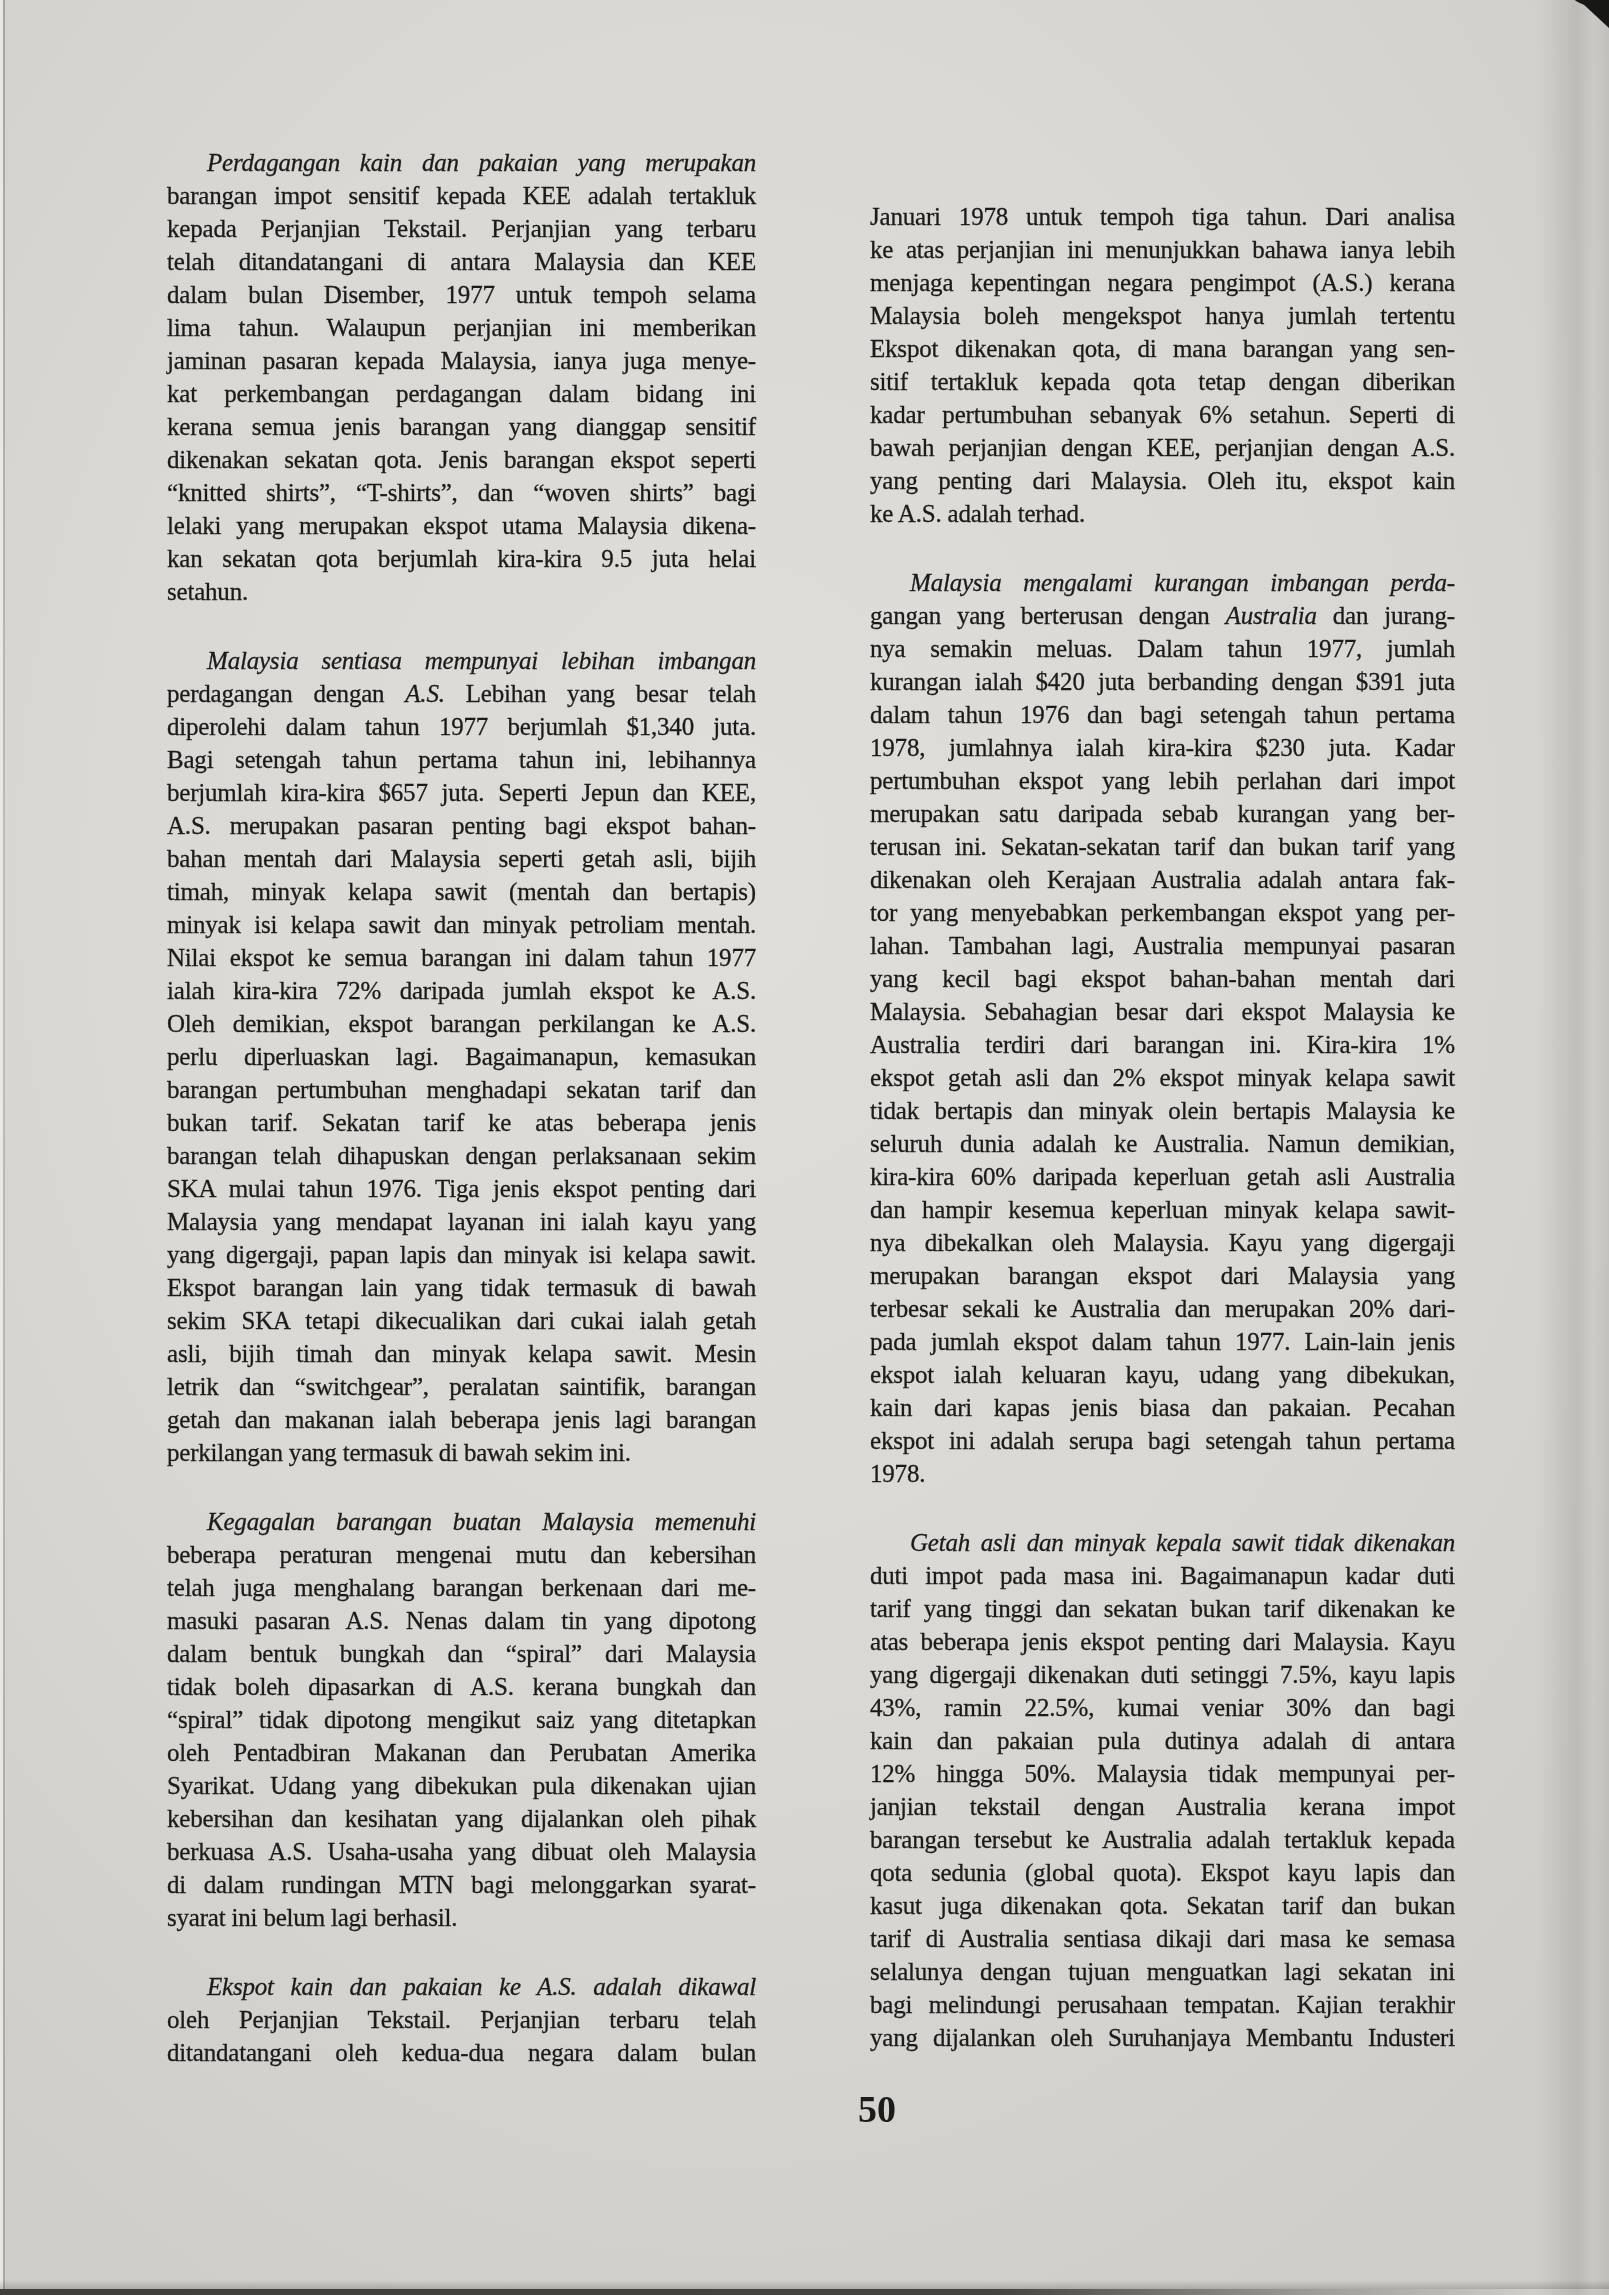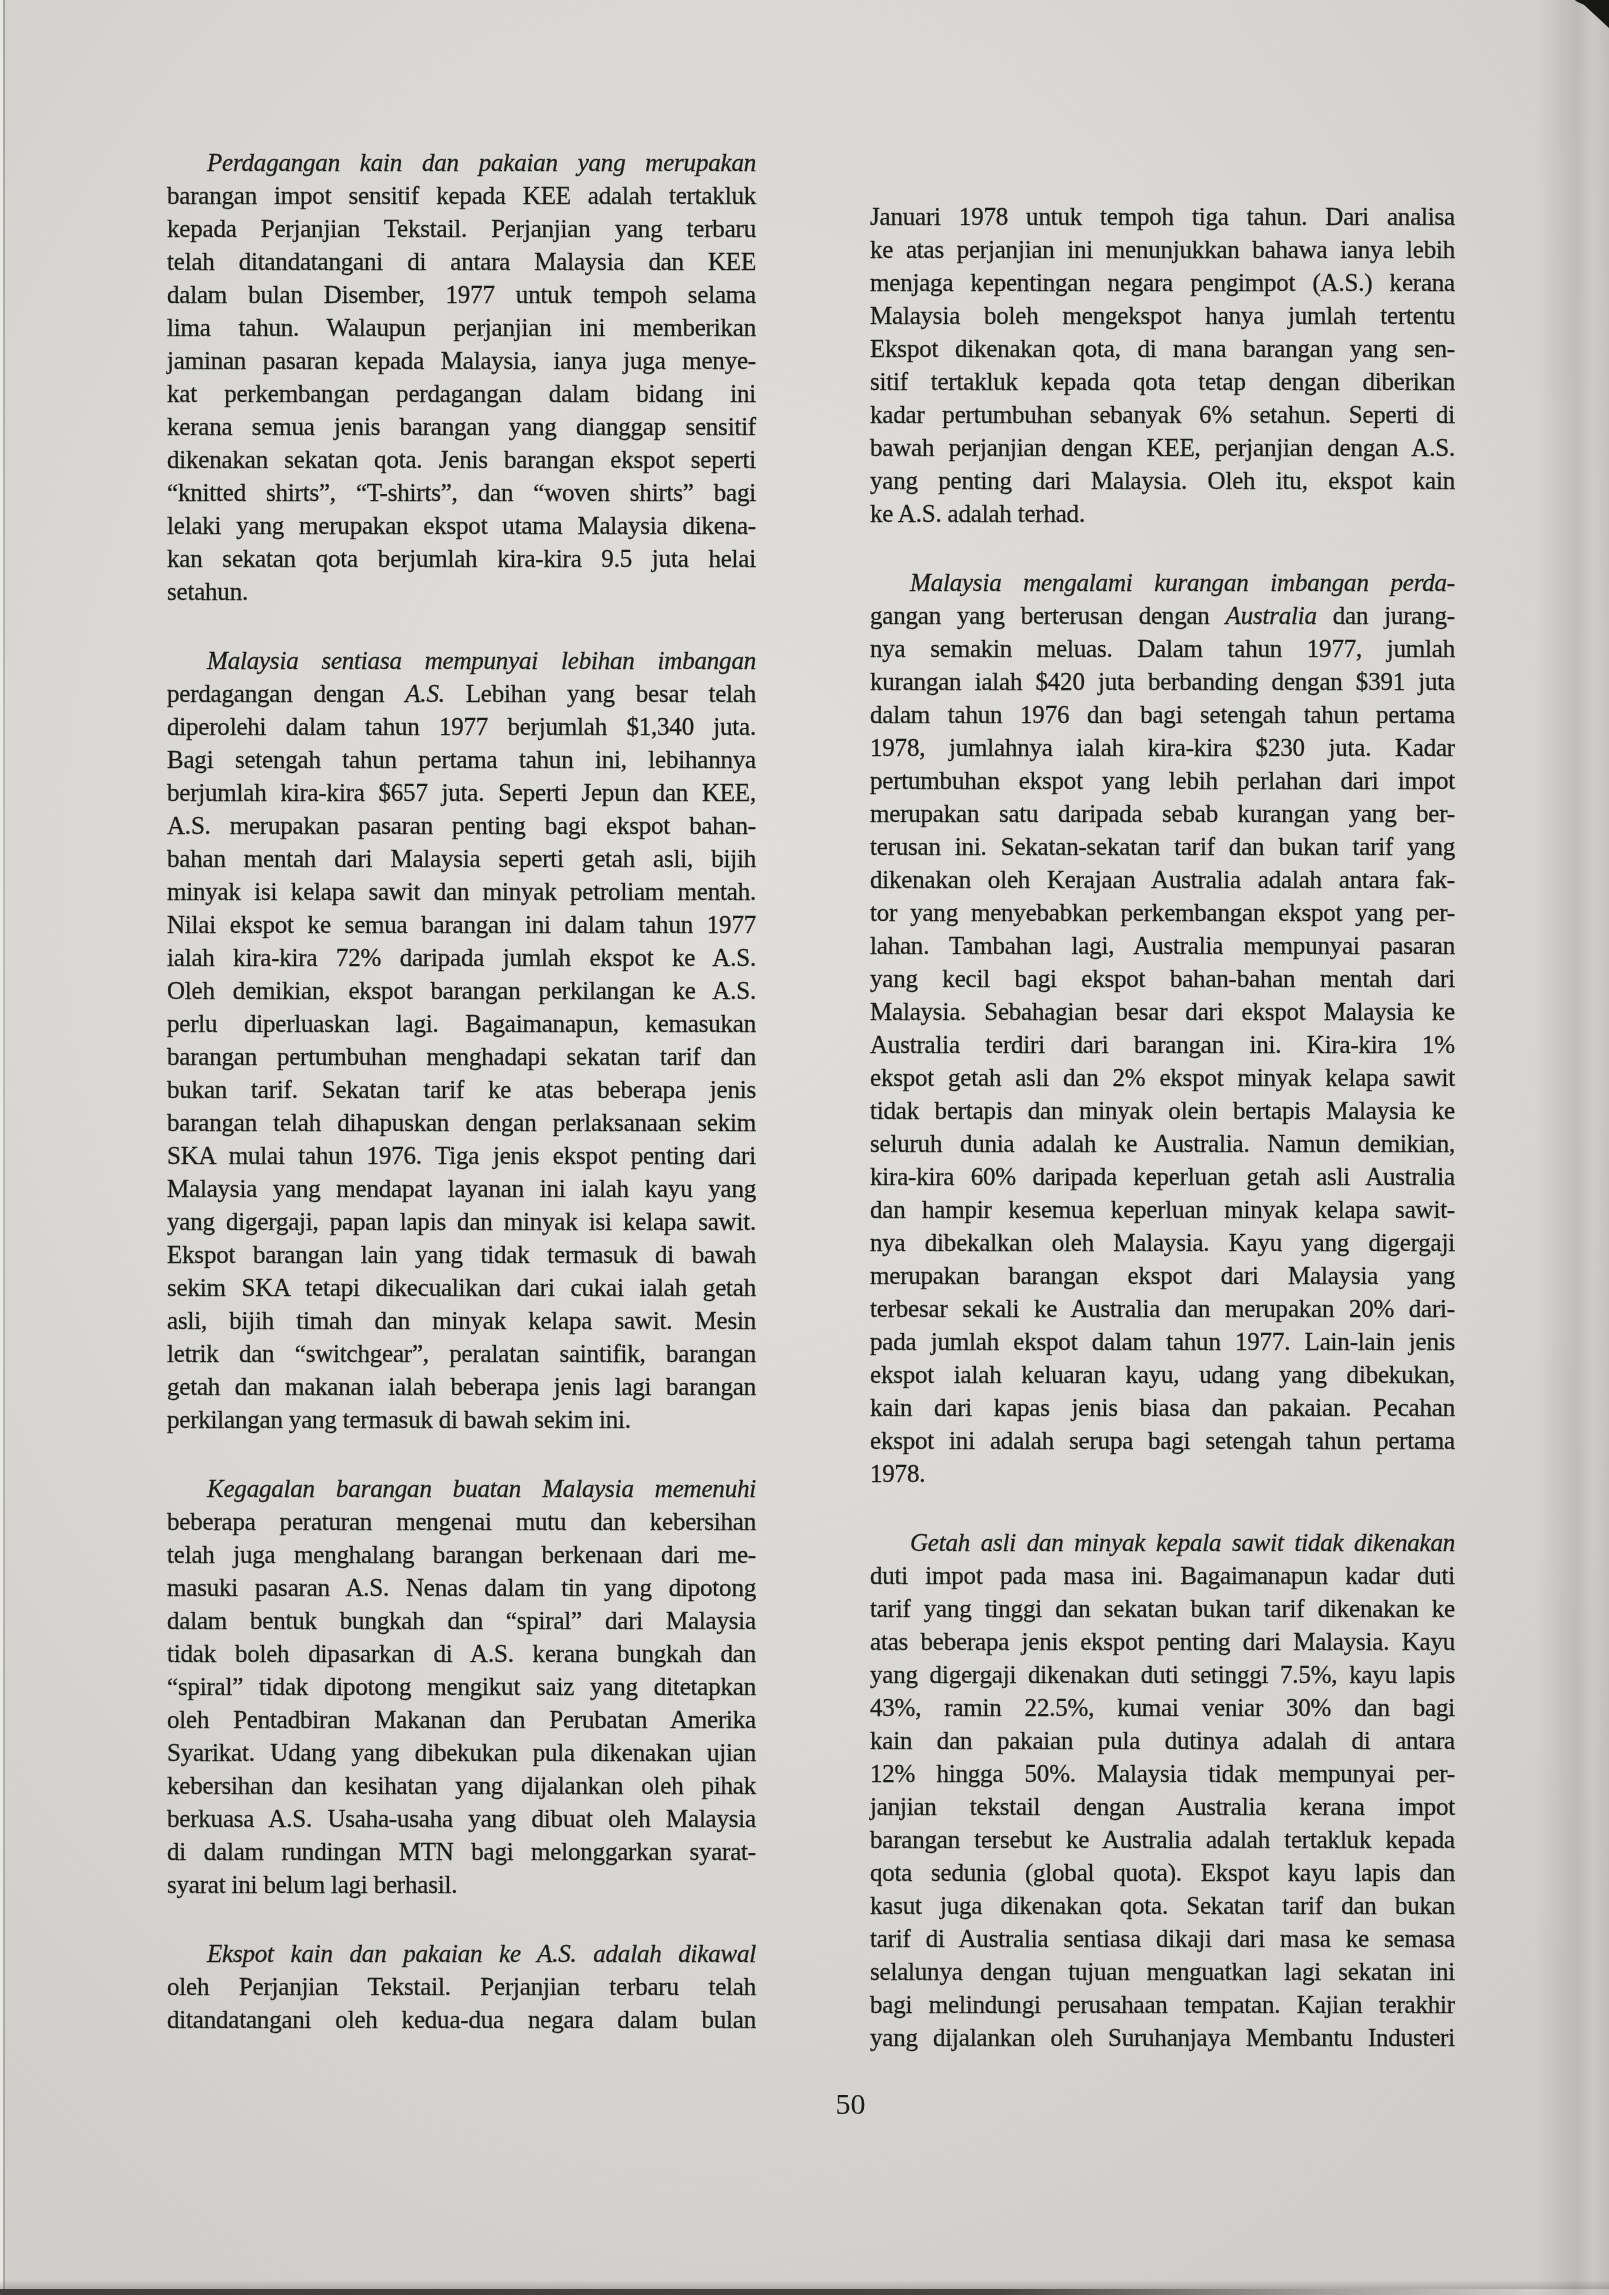--- a/index.html
+++ b/index.html
@@ -58,22 +58,22 @@
     text-align:justify;
     text-align-last:justify;
     white-space:normal;
     height:33px;
   }
   .line.indent{ padding-left:40px;font-style:italic; }
   .line.last{ text-align-last:left; }
   .page-number{
     position:absolute;
     left:805px; top:2087px; width:91px;
-    text-align:center;
-    font-size:30px; font-weight:normal;
+    text-align:right;
+    font-size:38px; font-weight:bold;
     color:#1b1b19;
   }
 </style>
 </head>
 <body>
 
 <div class="page">
   <div class="left-light"></div>
   <div class="left-crease"></div>
   <div class="right-edge-shade"></div>
@@ -96,20 +96,21 @@
         <div class="line last">setahun.</div>
       </div>
       <div class="para">
         <div class="line indent">Malaysia sentiasa mempunyai lebihan imbangan</div>
         <div class="line">perdagangan dengan <i>A.S.</i> Lebihan yang besar telah</div>
         <div class="line">diperolehi dalam tahun 1977 berjumlah $1,340 juta.</div>
         <div class="line">Bagi setengah tahun pertama tahun ini, lebihannya</div>
         <div class="line">berjumlah kira-kira $657 juta. Seperti Jepun dan KEE,</div>
         <div class="line">A.S. merupakan pasaran penting bagi ekspot bahan-</div>
         <div class="line">bahan mentah dari Malaysia seperti getah asli, bijih</div>
+        <div class="line">timah, minyak kelapa sawit (mentah dan bertapis)</div>
         <div class="line">minyak isi kelapa sawit dan minyak petroliam mentah.</div>
         <div class="line">Nilai ekspot ke semua barangan ini dalam tahun 1977</div>
         <div class="line">ialah kira-kira 72% daripada jumlah ekspot ke A.S.</div>
         <div class="line">Oleh demikian, ekspot barangan perkilangan ke A.S.</div>
         <div class="line">perlu diperluaskan lagi. Bagaimanapun, kemasukan</div>
         <div class="line">barangan pertumbuhan menghadapi sekatan tarif dan</div>
         <div class="line">bukan tarif. Sekatan tarif ke atas beberapa jenis</div>
         <div class="line">barangan telah dihapuskan dengan perlaksanaan sekim</div>
         <div class="line">SKA mulai tahun 1976. Tiga jenis ekspot penting dari</div>
         <div class="line">Malaysia yang mendapat layanan ini ialah kayu yang</div>

